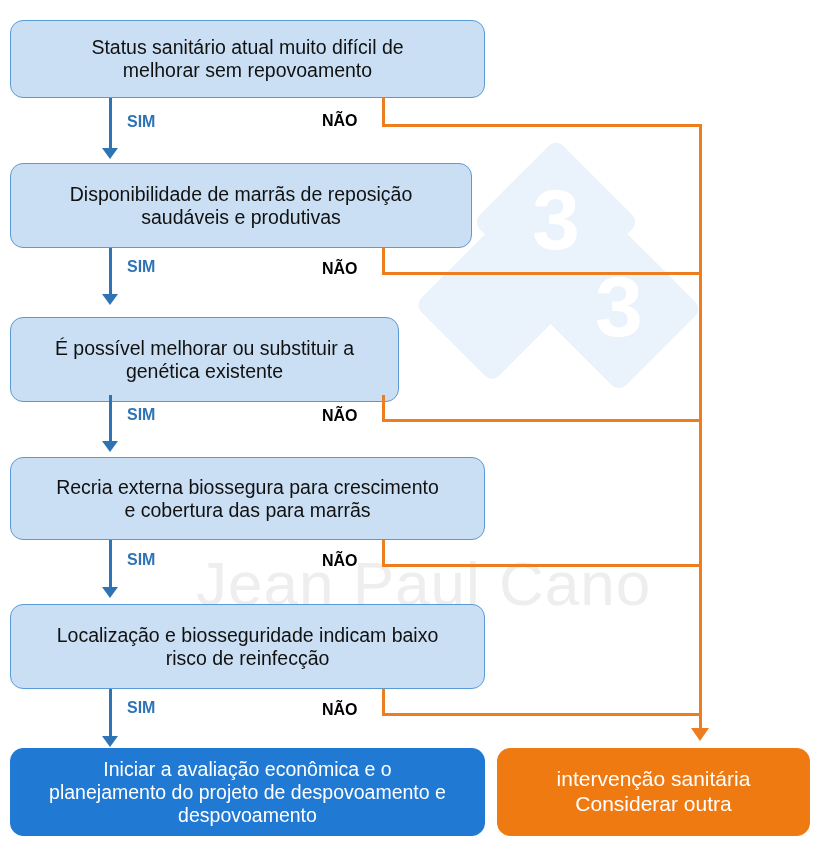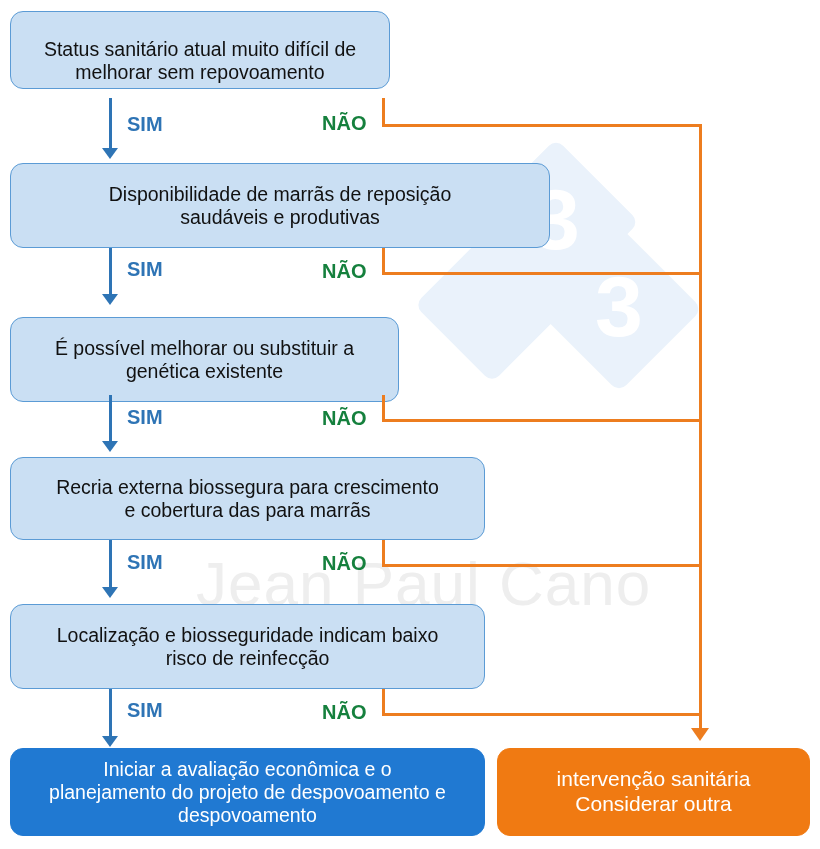--- a/index.html
+++ b/index.html
@@ -84,26 +84,26 @@
     background: #f07a12;
     border: 1px solid #f07a12;
     color: #ffffff;
     font-size: 21px;
     padding: 4px 10px;
   }
 
   
   .edge-label {
     position: absolute;
-    font-size: 20px;
+    font-size: 16px;
     font-weight: 700;
     white-space: nowrap;
   }
   .label-yes { color: #2e74b5; }
-  .label-no  { color: #15803d; }
+  .label-no  { color: #000000; }
 
   
   .vline {
     position: absolute;
     width: 2.5px;
     background: #2e74b5;
   }
   .vline-orange {
     position: absolute;
     width: 3px;
@@ -142,36 +142,36 @@
     <div class="wm-diamond" style="left:560px; top:250px; width:118px; height:118px;"></div>
     <div class="wm-digit" style="left:560px; top:263px; width:118px; font-size:86px;">3</div>
 
     <div class="wm-diamond" style="left:437px; top:250px; width:110px; height:110px;"></div>
 
     <div class="wm-name" style="left:196px; top:548px;">Jean Paul Cano</div>
   </div>
 
   <div id="flow-layer">
 
-    <div class="node node-decision" style="left:10px; top:11px; width:380px; height:78px;align-items:flex-end;">
+    <div class="node node-decision" style="left:10px; top:20px; width:475px; height:78px;">
       <div>
         <div>Status sanitário atual muito difícil de</div>
         <div>melhorar sem repovoamento</div>
       </div>
     </div>
 
     <div class="vline" style="left:109px; top:98px; height:52px;"></div>
     <div class="arrowhead-blue" style="left:102px; top:148px;"></div>
     <div class="edge-label label-yes" style="left:127px; top:113px;">SIM</div>
 
     <div class="vline-orange" style="left:382px; top:98px; height:29px;"></div>
     <div class="hline-orange" style="left:382px; top:124px; width:320px;"></div>
     <div class="edge-label label-no" style="left:322px; top:112px;">NÃO</div>
 
-    <div class="node node-decision" style="left:10px; top:163px; width:540px; height:85px;">
+    <div class="node node-decision" style="left:10px; top:163px; width:462px; height:85px;">
       <div>
         <div>Disponibilidade de marrãs de reposição</div>
         <div>saudáveis e produtivas</div>
       </div>
     </div>
 
     <div class="vline" style="left:109px; top:248px; height:48px;"></div>
     <div class="arrowhead-blue" style="left:102px; top:294px;"></div>
     <div class="edge-label label-yes" style="left:127px; top:258px;">SIM</div>
 

